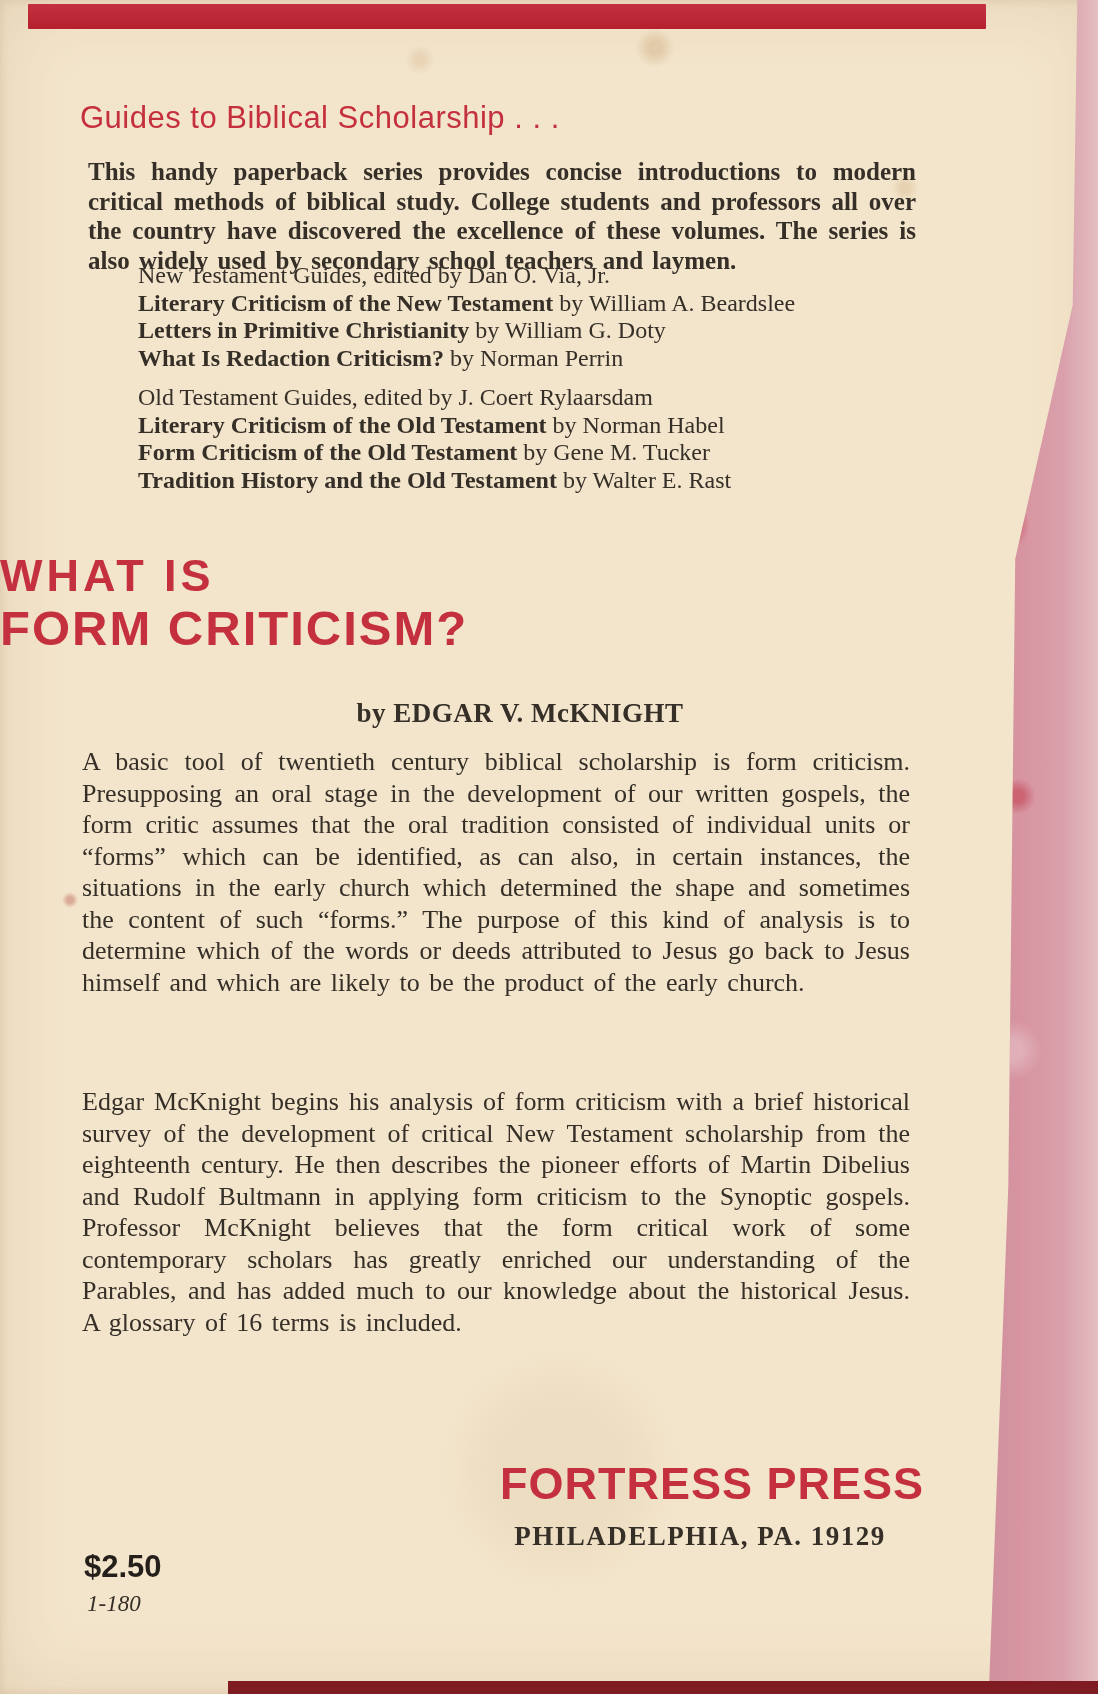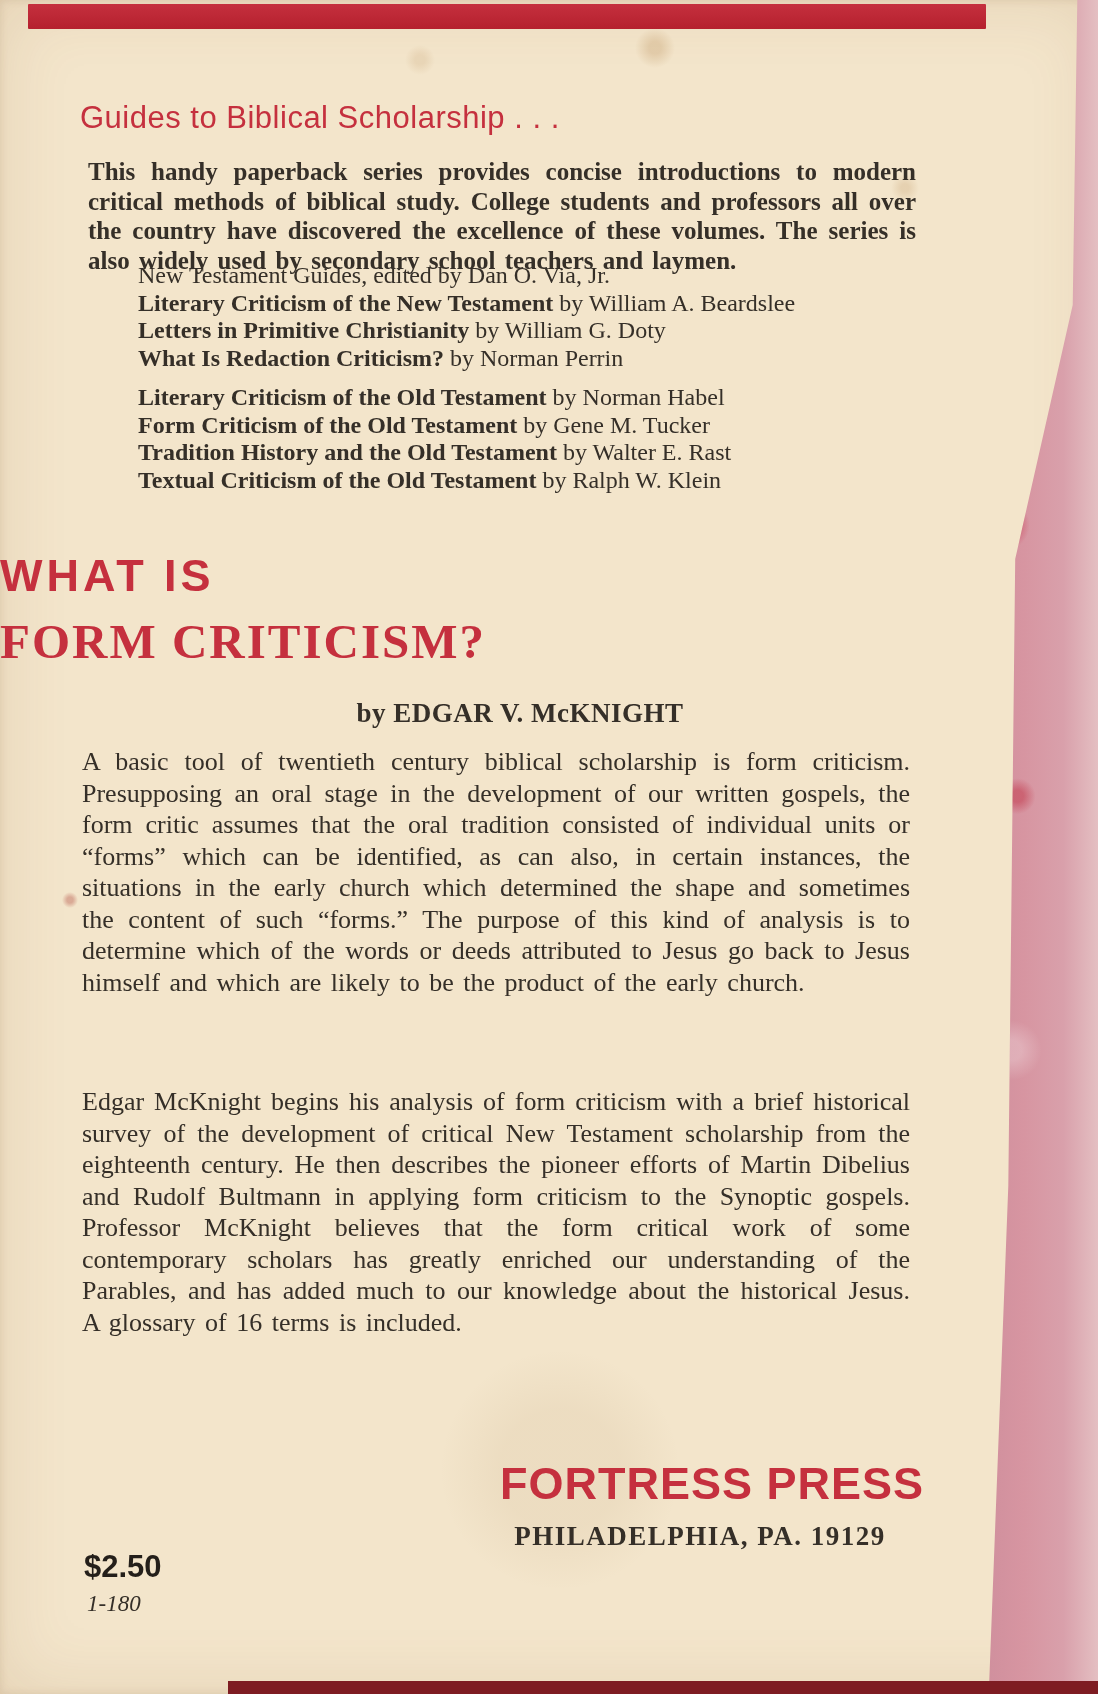--- a/index.html
+++ b/index.html
@@ -59,21 +59,21 @@
   }
   .book-list.nt{top:262px;}
   .book-list.ot{top:384px;}
   .book-list b{font-weight:bold;}
   .title-block{
     position:absolute;left:0;top:552px;width:1040px;text-align:left;
     font-family:"Liberation Sans",sans-serif;font-weight:bold;
     color:var(--c-accent_red,#c5303e);
   }
   .title-line1{font-size:45px;letter-spacing:4px;line-height:48px;}
-  .title-line2{font-size:49px;letter-spacing:2px;line-height:52px;margin-top:16px;font-family:Liberation Serif, serif;}
+  .title-line2{font-size:49px;letter-spacing:2px;line-height:52px;margin-top:2px;}
   .byline{
     position:absolute;left:0;top:698px;width:1040px;text-align:center;
     font-size:27px;font-weight:bold;letter-spacing:.5px;
   }
   .body-par{
     position:absolute;left:82px;width:828px;margin:0;
     font-size:26px;line-height:31.5px;text-align:justify;word-spacing:3px;
   }
   .p1{top:746px;}
   .p2{top:1086px;}
@@ -112,24 +112,24 @@
   <p class="intro">This handy paperback series provides concise introductions to modern critical methods of biblical study. College students and professors all over the country have discovered the excellence of these volumes. The series is also widely used by secondary school teachers and laymen.</p>
 
   <ul class="book-list nt">
     <li><b></b><span>New Testament Guides, edited by Dan O. Via, Jr.</span></li>
     <li><b>Literary Criticism of the New Testament</b><span> by William A. Beardslee</span></li>
     <li><b>Letters in Primitive Christianity</b><span> by William G. Doty</span></li>
     <li><b>What Is Redaction Criticism?</b><span> by Norman Perrin</span></li>
   </ul>
 
   <ul class="book-list ot">
+    <li><b></b><span>Old Testament Guides, edited by J. Coert Rylaarsdam</span></li>
     <li><b>Literary Criticism of the Old Testament</b><span> by Norman Habel</span></li>
     <li><b>Form Criticism of the Old Testament</b><span> by Gene M. Tucker</span></li>
     <li><b>Tradition History and the Old Testament</b><span> by Walter E. Rast</span></li>
-    <li><b>Textual Criticism of the Old Testament</b><span> by Ralph W. Klein</span></li>
   </ul>
 
   <div class="title-block">
     <div class="title-line1">WHAT IS</div>
     <div class="title-line2">FORM CRITICISM?</div>
   </div>
 
   <div class="byline">by EDGAR V. McKNIGHT</div>
 
   <p class="body-par p1">A basic tool of twentieth century biblical scholarship is form criticism. Presupposing an oral stage in the development of our written gospels, the form critic assumes that the oral tradition consisted of individual units or “forms” which can be identified, as can also, in certain instances, the situations in the early church which determined the shape and sometimes the content of such “forms.” The purpose of this kind of analysis is to determine which of the words or deeds attributed to Jesus go back to Jesus himself and which are likely to be the product of the early church.</p>

